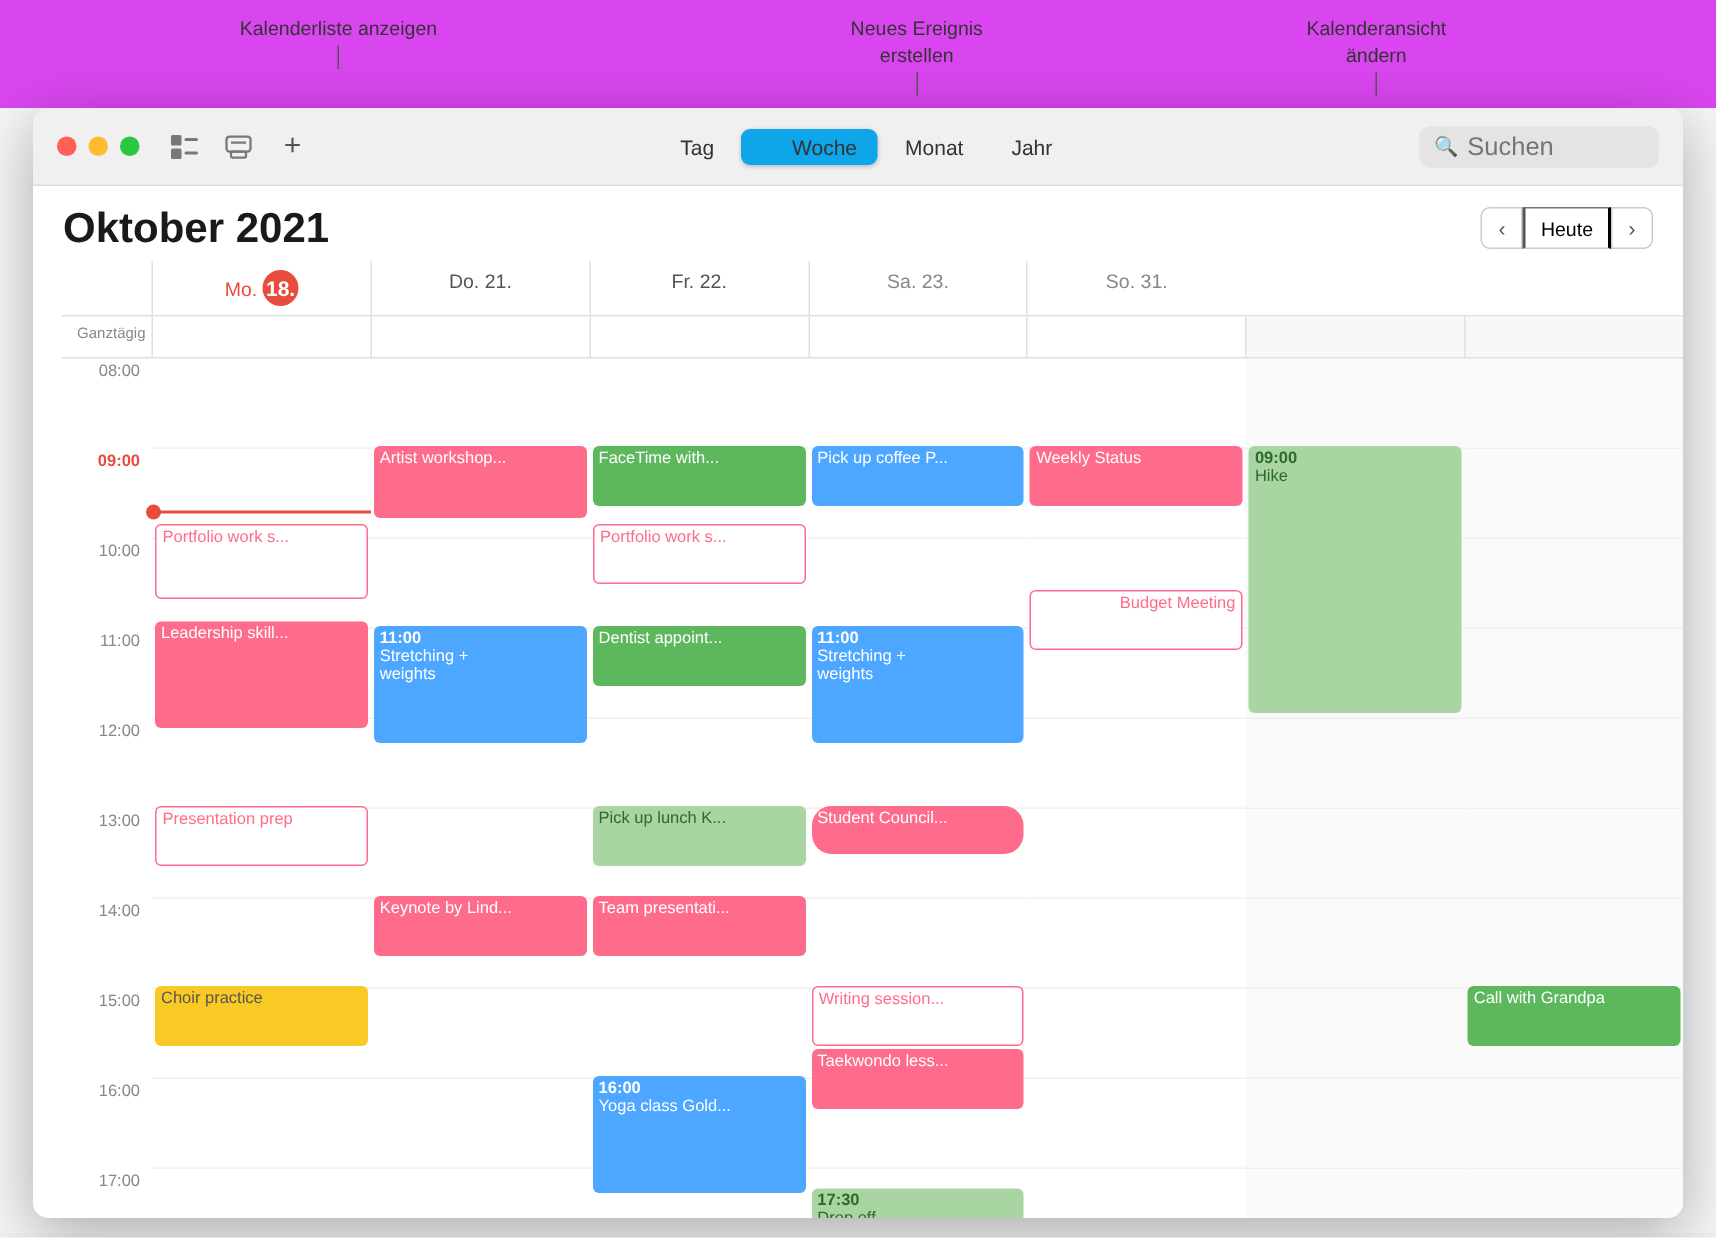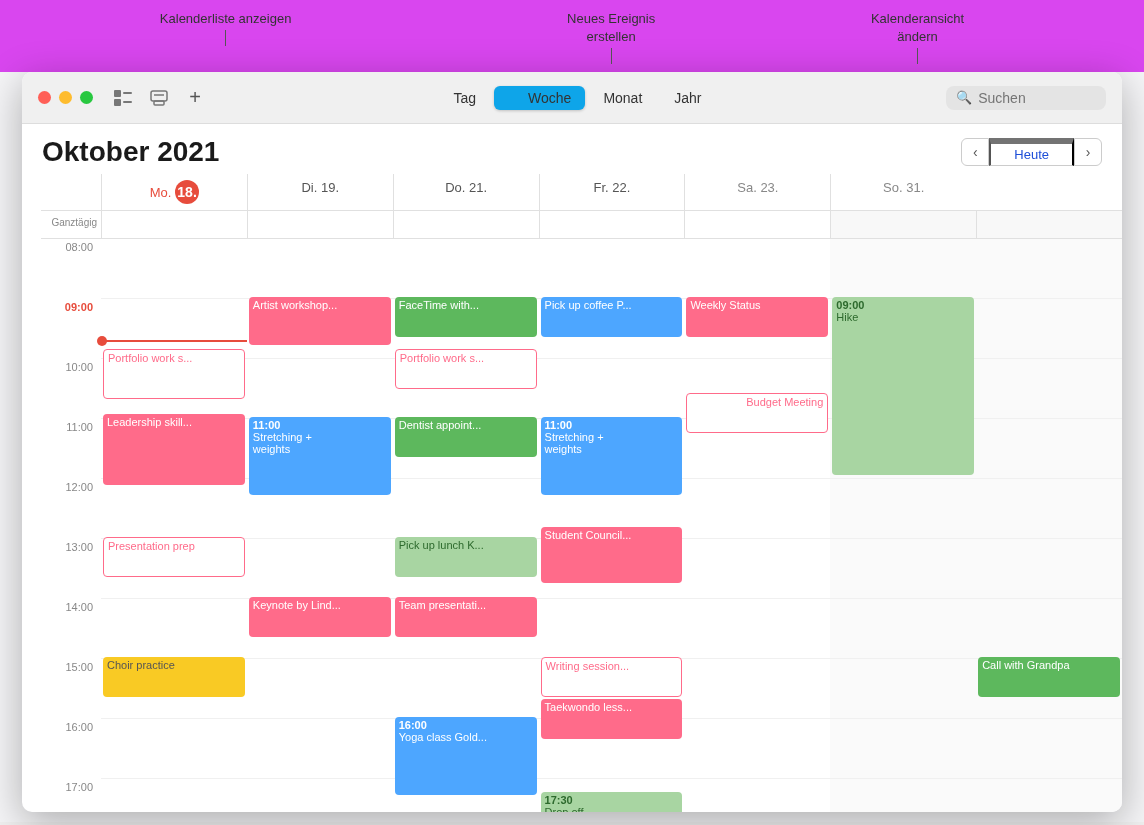--- a/index.html
+++ b/index.html
@@ -87,21 +87,21 @@
       border-radius: 8px;
       padding: 4px 10px;
       gap: 6px;
       width: 160px;
     }
     .search-icon { color: #888; font-size: 13px; }
     .search-input {
       border: none;
       background: none;
       outline: none;
-      font-size: 14px;
+      font-size: 17px;
       color: #888;
       width: 100%;
     }
     .calendar-header {
       display: flex;
       align-items: center;
       justify-content: space-between;
       padding: 12px 20px 6px;
       background: white;
     }
@@ -123,28 +123,28 @@
       cursor: pointer;
       display: flex;
       align-items: center;
       justify-content: center;
       font-size: 14px;
       color: #555;
     }
     .nav-btn:first-child { border-radius: 6px 0 0 6px; }
     .nav-btn:last-child { border-radius: 0 6px 6px 0; }
     .today-btn {
-      border-top: 6px solid #737373;
+      border-top: 1px solid #737373;
       border-bottom: 1px solid #ccc;
-      padding: 0 23px;
+      padding: 0 10px;
       height: 28px;
       background: white;
       font-size: 13px;
       cursor: pointer;
-      color: #1d4ed8;
+      color: #000000;
     }
     .calendar-body {
       flex: 1;
       display: flex;
       flex-direction: column;
       overflow: hidden;
       padding-left: 19px;
     }
     .day-headers {
       display: grid;
@@ -335,23 +335,20 @@
   </div>
 
   <div class="calendar-body">
 
     <div class="day-headers">
       <div class="day-header-spacer"></div>
       <div class="day-header today">
         <span>Mo.</span> <span class="day-badge">18.</span>
       </div>
       <div class="day-header">
-        <span>Di.</span> <span>19.</span>
-      </div>
-      <div class="day-header">
         <span>Do.</span> <span>21.</span>
       </div>
       <div class="day-header">
         <span>Fr.</span> <span>22.</span>
       </div>
       <div class="day-header" style="color:#888;">
         <span>Sa.</span> <span>23.</span>
       </div>
       <div class="day-header" style="color:#888;">
         <span>So.</span> <span>31.</span>
@@ -454,21 +451,21 @@
           <div class="hour-cell"></div>
           <div class="hour-cell"></div>
           <div class="hour-cell"></div>
           <div class="hour-cell"></div>
           <div class="hour-cell"></div>
           <div class="hour-cell"></div>
           <div class="hour-cell"></div>
 
           <div class="event event-blue" style="top:58px;height:40px;">Pick up coffee  P...</div>
           <div class="event event-blue" style="top:178px;height:78px;"><strong>11:00</strong><br>Stretching +<br>weights</div>
-          <div class="event event-pink" style="top:288px;height:56px;">Student Council...</div>
+          <div class="event event-pink" style="top:298px;height:32px;border-radius:13px;">Student Council...</div>
           <div class="event event-pink-outline" style="top:418px;height:40px;">Writing session...</div>
           <div class="event event-pink" style="top:460px;height:40px;">Taekwondo less...</div>
           <div class="event event-green-light" style="top:553px;height:75px;"><strong>17:30</strong><br>Drop off<br>Grandma...</div>
 
         </div>
 
         <div class="col-slot">
           <div class="hour-cell"></div>
           <div class="hour-cell"></div>
           <div class="hour-cell"></div>

